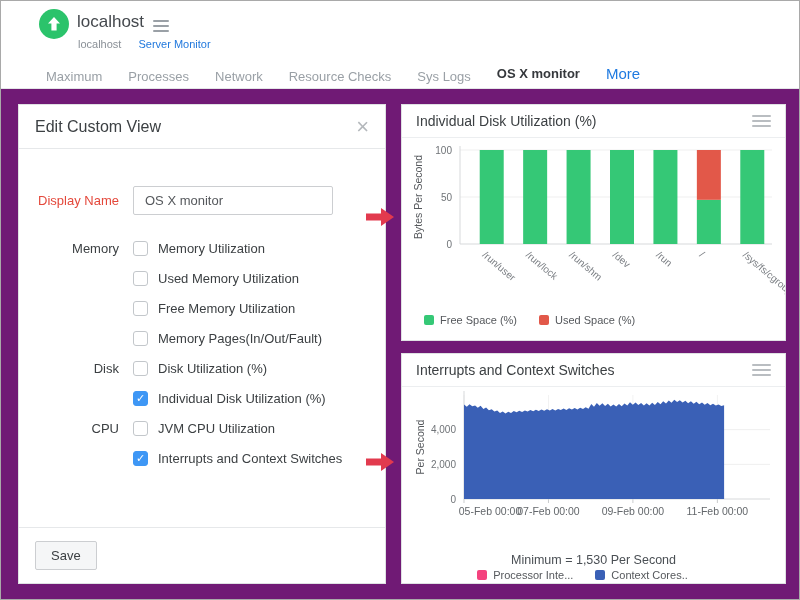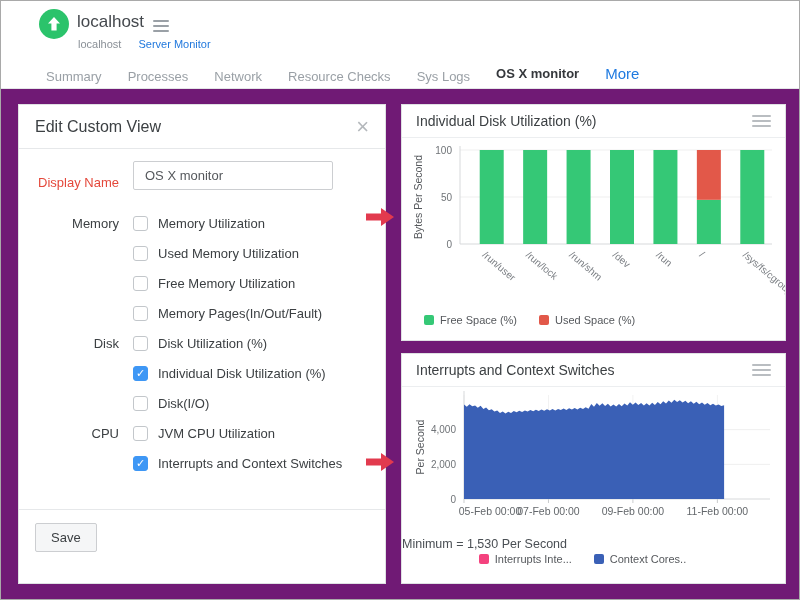--- a/index.html
+++ b/index.html
@@ -24,44 +24,44 @@
   .tab.link { color:#1f7ae0; font-size:15px; padding-bottom:11px; }
 
   
   .content { position:absolute; left:0; top:88px; width:800px; height:584px; background:#701a75; }
 
   
   .panel { position:absolute; left:17px; top:15px; width:368px; height:480px; background:#fff; border:1px solid #dfe1e3; }
   .panel-header { height:44px; padding:0 16px; display:flex; align-items:center; justify-content:space-between; border-bottom:1px solid #e6e8ea; }
   .panel-title { font-size:16px; color:#3c4043; font-weight:500; }
   .close-x { font-size:22px; color:#b4b8bc; cursor:pointer; line-height:1; }
-  .display-row { display:flex; align-items:flex-end; margin-top:12px; }
+  .display-row { display:flex; align-items:center; margin-top:37px; }
   .field-label { width:114px; text-align:right; font-size:13px; color:#e4483b; padding-right:14px; }
   .display-input { width:200px; height:29px; border:1px solid #ccced1; border-radius:2px; padding:0 11px; font-size:13px; color:#55585c; font-family:inherit; outline:none; }
   .metric-list { margin-top:18px; }
   .metric-row { display:flex; align-items:center; height:30px; }
   .group-cell { width:114px; text-align:right; font-size:13px; color:#3c4043; padding-right:14px; }
   .cb { width:15px; height:15px; border:1px solid #c3c7cb; border-radius:3px; background:#fff; margin-right:10px; flex:0 0 15px; font-size:11px; line-height:13px; text-align:center; color:#fff; cursor:pointer; }
   .metric-label { font-size:13px; color:#3c4043; }
-  .panel-footer { position:absolute; left:0; bottom:18px; width:100%; height:56px; border-top:1px solid #e6e8ea; }
+  .panel-footer { position:absolute; left:0; bottom:0; width:100%; height:56px; border-top:1px solid #e6e8ea; }
   .save-btn { position:absolute; left:16px; top:13px; padding:6px 15px; font-size:13px; color:#3c4043; background:#f5f6f7; border:1px solid #ccced1; border-radius:2px; cursor:pointer; font-family:inherit; }
 
   
   .card { position:absolute; left:400px; width:385px; background:#fff; border:1px solid #dfe1e3; }
   .card1 { top:15px; height:237px; }
   .card2 { top:264px; height:231px; }
   .card-header { height:33px; padding:0 14px; display:flex; align-items:center; justify-content:space-between; border-bottom:1px solid #eceef0; }
   .card-title { font-size:14px; color:#3c4043; font-weight:500; }
   .card-menu i { width:19px; background:#b9bdc1; }
   .legend-row { display:flex; align-items:center; font-size:11px; color:#55585c; }
   .legend-row .sw { width:10px; height:10px; border-radius:2px; margin-right:6px; }
   .legend-row .item { display:flex; align-items:center; margin-right:22px; }
   .legend1 { padding-left:22px; margin-top:-4px; }
   .legend2 { justify-content:center; margin-top:2px; }
-  .minmax-row { display:flex; justify-content:center; gap:14px; font-size:12.5px; color:#4a4f54; margin-top:0;flex-direction:column; }
+  .minmax-row { display:flex; justify-content:center; gap:14px; font-size:12.5px; color:#4a4f54; margin-top:16px; }
 
   
   .arrow { position:absolute; width:30px; height:22px; }
   .arrow1 { left:365px; top:117px; }
   .arrow2 { left:365px; top:362px; }
 
   svg text { font-family:"Liberation Sans","DejaVu Sans",sans-serif; }
 </style>
 </head>
 <body>
@@ -80,21 +80,21 @@
     <div class="menu-lines title-menu">
         <i></i>
         <i></i>
         <i></i>
       </div>
     <div class="breadcrumb">
       <span class="crumb-host">localhost</span>
       <span class="crumb-link">Server Monitor</span>
     </div>
     <ul class="tab-bar">
-        <li class="tab">Summary</li>
+        <li class="tab">Maximum</li>
         <li class="tab">Processes</li>
         <li class="tab">Network</li>
         <li class="tab">Resource Checks</li>
         <li class="tab">Sys Logs</li>
         <li class="tab active">OS X monitor</li>
         <li class="tab link">More</li>
       </ul>
   </div>
 
   <div class="content">
@@ -131,25 +131,20 @@
           </div>
           <div class="metric-row">
             <span class="group-cell">Disk</span>
             <span class="cb"></span>
             <span class="metric-label">Disk Utilization (%)</span>
           </div>
           <div class="metric-row">
             <span class="group-cell"></span>
             <span class="cb" style="background: rgb(62, 151, 245); border-color: rgb(62, 151, 245);">✓</span>
             <span class="metric-label">Individual Disk Utilization (%)</span>
-          </div>
-          <div class="metric-row">
-            <span class="group-cell"></span>
-            <span class="cb"></span>
-            <span class="metric-label">Disk(I/O)</span>
           </div>
           <div class="metric-row">
             <span class="group-cell">CPU</span>
             <span class="cb"></span>
             <span class="metric-label">JVM CPU Utilization</span>
           </div>
           <div class="metric-row">
             <span class="group-cell"></span>
             <span class="cb" style="background: rgb(62, 151, 245); border-color: rgb(62, 151, 245);">✓</span>
             <span class="metric-label">Interrupts and Context Switches</span>
@@ -244,21 +239,21 @@
           <line x1="62" y1="112" x2="368" y2="112" stroke="#d7d9db"></line>
           <text x="0" y="0" transform="translate(22 60) rotate(-90)" text-anchor="middle" font-size="10.5" fill="#55585c">Per Second</text>
           <polygon points="62,112 62.0,17.5 64.8,19.8 67.5,17.2 70.3,19.3 73.1,18.4 75.8,20.8 78.6,18.7 81.4,21.9 84.1,20.5 86.9,23.3 89.7,22.2 92.4,24.6 95.2,23.6 98.0,26.0 100.7,24.5 103.5,26.4 106.3,24.8 109.0,26.0 111.8,23.9 114.6,25.3 117.3,23.8 120.1,25.0 122.9,23.4 125.6,24.6 128.4,23.1 131.2,24.3 133.9,22.7 136.7,23.9 139.5,22.6 142.2,23.8 145.0,22.2 147.8,23.6 150.5,22.0 153.3,23.4 156.1,21.9 158.8,23.1 161.6,21.5 164.4,22.9 167.1,21.3 169.9,22.6 172.7,21.0 175.4,22.4 178.2,20.7 181.0,22.0 183.7,20.3 186.5,21.7 189.3,17.0 192.0,19.8 194.8,16.0 197.6,18.7 200.4,16.3 203.1,19.1 205.9,16.8 208.7,19.4 211.4,17.4 214.2,19.6 217.0,17.0 219.7,19.3 222.5,16.5 225.3,18.6 228.0,15.3 230.8,17.7 233.6,15.6 236.3,18.1 239.1,16.0 241.9,18.4 244.6,16.3 247.4,18.6 250.2,15.8 252.9,17.9 255.7,14.9 258.5,17.2 261.2,14.2 264.0,16.5 266.8,13.4 269.5,15.8 272.3,12.7 275.1,15.1 277.8,13.2 280.6,15.6 283.4,13.7 286.1,16.3 288.9,14.2 291.7,16.7 294.4,14.8 297.2,17.2 300.0,15.5 302.7,17.7 305.5,16.1 308.3,18.2 311.0,16.8 313.8,18.6 316.6,17.5 319.3,18.9 322.1,18.2 322.09999999999997,112" fill="#3a60b6"></polygon>
         </svg>
       <div class="minmax-row">
         <span>Minimum = 1,530 Per Second</span>
       </div>
       <div class="legend-row legend2">
           <span class="item">
             <span class="sw" style="background: rgb(244, 66, 126);"></span>
-            <span>Interrupts Inte...</span>
+            <span>Processor Inte...</span>
           </span>
           <span class="item">
             <span class="sw" style="background: rgb(58, 96, 182);"></span>
             <span>Context Cores..</span>
           </span>
         </div>
     </div>
 
   </div>
 </div>

